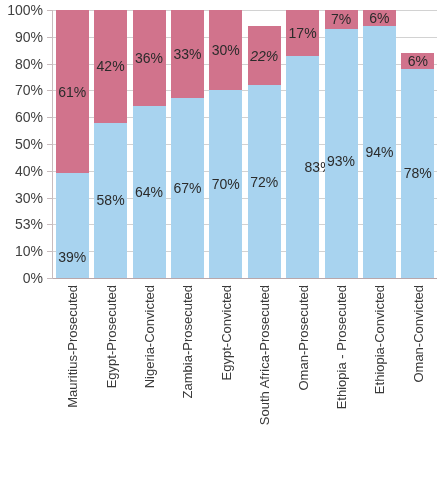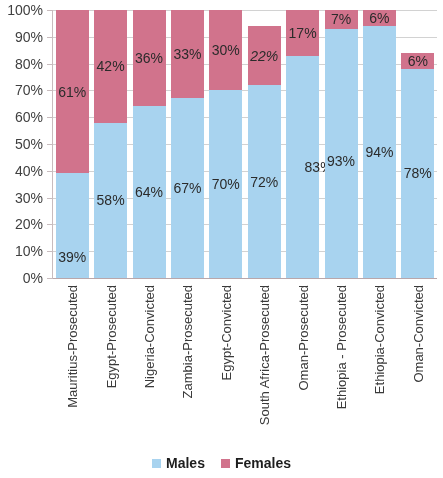--- a/index.html
+++ b/index.html
@@ -177,21 +177,21 @@
 
   <div id="y-axis">
       <div class="y-tick-label" style="top: 0px;">100%</div>
       <div class="y-tick-label" style="top: 26.8px;">90%</div>
       <div class="y-tick-label" style="top: 53.6px;">80%</div>
       <div class="y-tick-label" style="top: 80.4px;">70%</div>
       <div class="y-tick-label" style="top: 107.2px;">60%</div>
       <div class="y-tick-label" style="top: 134px; text-align: right;">50%</div>
       <div class="y-tick-label" style="top: 160.8px;">40%</div>
       <div class="y-tick-label" style="top: 187.6px;">30%</div>
-      <div class="y-tick-label" style="top: 214.4px;">20%</div>
+      <div class="y-tick-label" style="top: 214.4px;">53%</div>
       <div class="y-tick-label" style="top: 241.2px;">10%</div>
       <div class="y-tick-label" style="top: 268px;">0%</div>
     </div>
 
   <div id="axis-line-left"></div>
 
   <div id="plot-area">
     <div id="gridlines">
         <div class="gridline" style="top: 0px;"></div>
         <div class="gridline" style="top: 26.8px;"></div>
@@ -297,30 +297,20 @@
         <div class="cat-label-text">Ethiopia - Prosecuted</div>
       </div>
       <div class="cat-label-slot" style="left: 309.9px;">
         <div class="cat-label-text">Ethiopia-Convicted</div>
       </div>
       <div class="cat-label-slot" style="left: 348.3px;">
         <div class="cat-label-text">Oman-Convicted</div>
       </div>
     </div>
 
-  <div id="legend">
-      <div class="legend-item">
-        <span class="legend-swatch" style="background: rgb(168, 211, 239);"></span>
-        <span class="legend-label">Males</span>
-      </div>
-      <div class="legend-item">
-        <span class="legend-swatch" style="background: rgb(209, 115, 140);"></span>
-        <span class="legend-label">Females</span>
-      </div>
-    </div>
 
 <div class="y-tick-mark" style="top: 10px;"></div>
     <div class="y-tick-mark" style="top: 36.8px;"></div>
     <div class="y-tick-mark" style="top: 63.6px;"></div>
     <div class="y-tick-mark" style="top: 90.4px;"></div>
     <div class="y-tick-mark" style="top: 117.2px;"></div>
     <div class="y-tick-mark" style="top: 144px;"></div>
     <div class="y-tick-mark" style="top: 170.8px;"></div>
     <div class="y-tick-mark" style="top: 197.6px;"></div>
     <div class="y-tick-mark" style="top: 224.4px;"></div>

